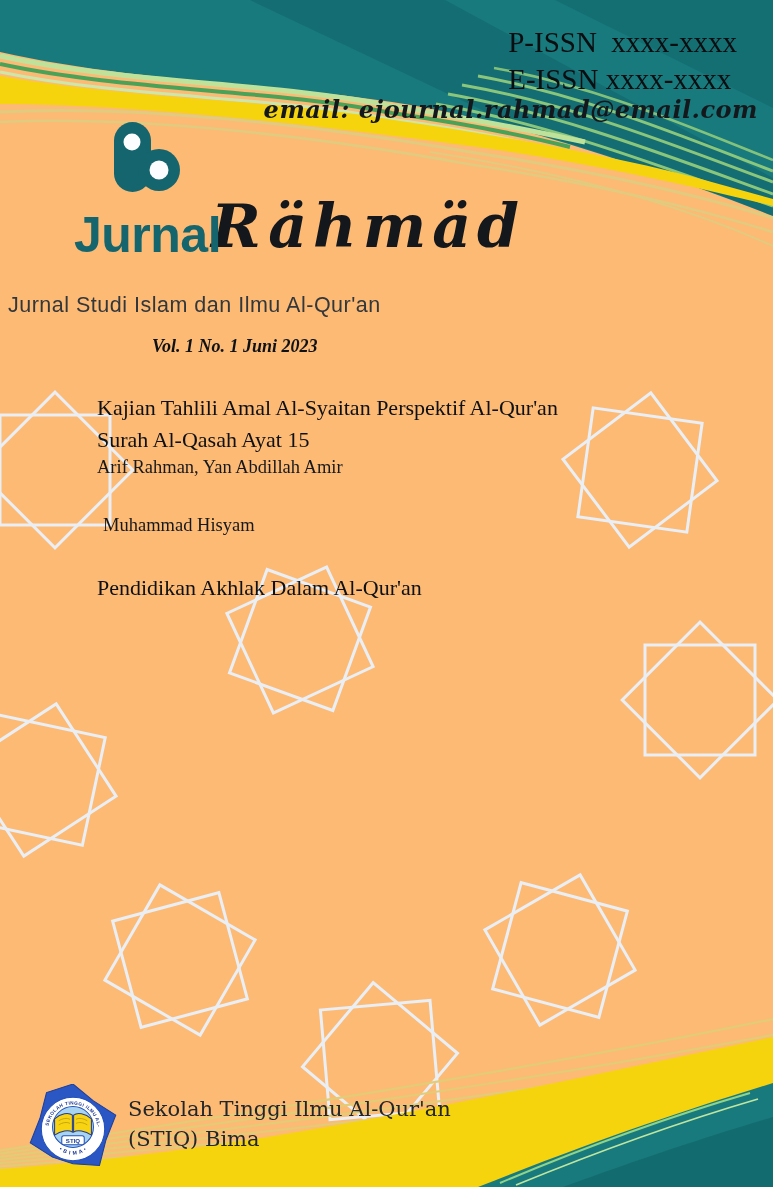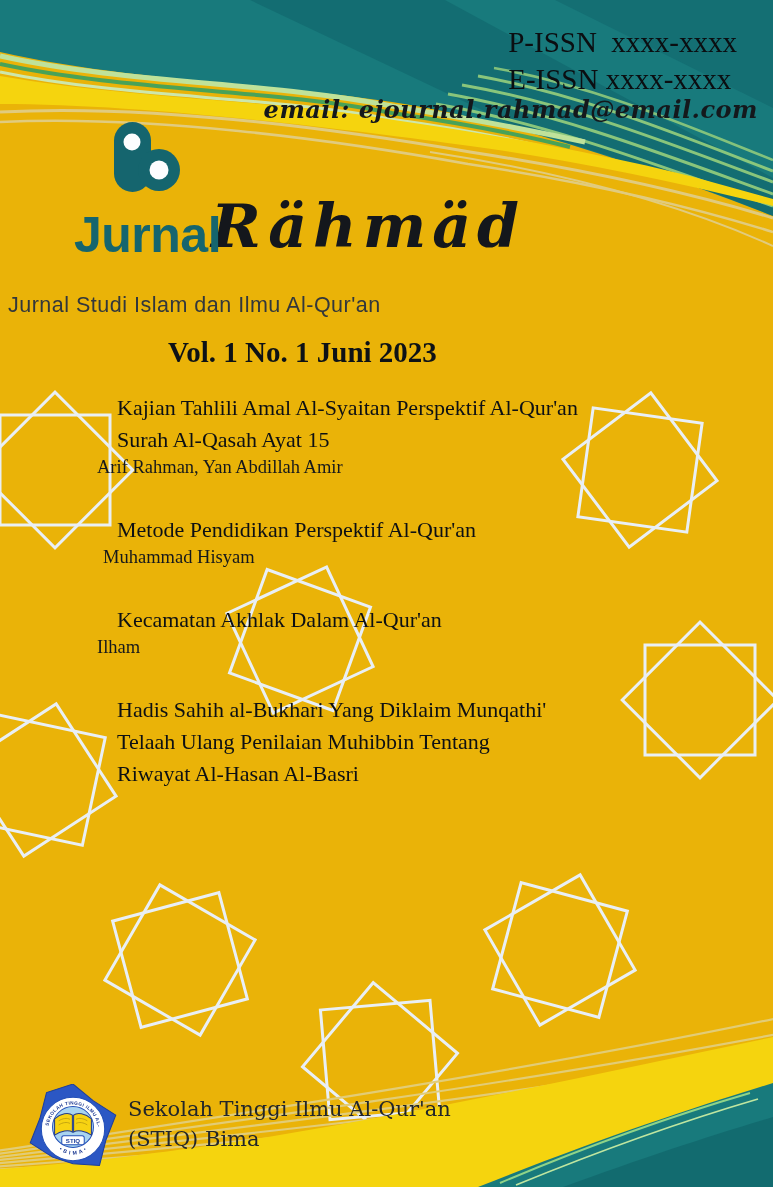--- a/index.html
+++ b/index.html
@@ -1,40 +1,40 @@
 <!DOCTYPE html>
 <html><head>
 <meta charset="utf-8">
 <style>
   html,body{margin:0;padding:0;background:#ffffff;}
-  .page{position:relative;width:773px;height:1187px;background:#eab308;overflow:hidden;
+  .page{position:relative;width:773px;height:1187px;background:#fdba74;overflow:hidden;
         font-family:"Liberation Serif", serif;color:#101418;}
   .layer{position:absolute;left:0;}
   
   .issn{position:absolute;top:24px;right:36px;z-index:3;text-align:left;}
   .issn div{font-size:29px;line-height:37px;color:#0b0e11;white-space:pre;}
   .email{position:absolute;top:95px;right:15px;z-index:3;
          font-family:"DejaVu Serif", serif;font-style:italic;font-weight:700;
          font-size:24px;color:#14181c;letter-spacing:.5px;}
   
   .brand{position:absolute;left:70px;top:118px;z-index:3;display:flex;align-items:center;flex-direction:column;}
   .brand-text{font-family:"Liberation Sans", sans-serif;font-weight:800;font-size:50px;
               line-height:78px;color:#15656e;letter-spacing:-.5px;margin-left:4px;}
   
   .jtitle{position:absolute;left:8px;top:196px;width:720px;z-index:2;text-align:center;
           font-family:"DejaVu Serif", serif;font-style:italic;font-weight:700;
           font-size:60px;line-height:1;color:#14171c;letter-spacing:6px;margin:0;}
   .jsub{position:absolute;left:8px;top:293px;width:720px;z-index:2;text-align:left;
         font-family:"Liberation Sans", sans-serif;font-size:21.5px;color:#32373c;letter-spacing:.5px;}
-  .jvol{position:absolute;left:168px;top:336px;z-index:2;
-        font-size:29px;font-weight:600;color:#0e1216;}
+  .jvol{position:absolute;left:152px;top:336px;z-index:2;
+        font-size:18px;font-weight:600;color:#0e1216;font-style:italic;}
   
   .articles{position:absolute;left:97px;top:392px;width:612px;z-index:2;}
   .article{margin-bottom:36px;}
-  .a-title{font-size:22px;line-height:32px;color:#0d1014;white-space:pre-line;margin-left:20px;}
+  .a-title{font-size:22px;line-height:32px;color:#0d1014;white-space:pre-line;}
   .a-auth{font-size:18.5px;line-height:22px;color:#15181c;}
   
   .emblem{position:absolute;left:28px;top:1084px;z-index:3;}
   .inst{position:absolute;left:128px;top:1094px;z-index:3;
         font-family:"DejaVu Serif", serif;font-size:21px;line-height:30px;
         color:#22262a;white-space:pre-line;}
   svg{display:block;}
 </style>
 </head>
 <body>
@@ -113,31 +113,26 @@
   <div class="jsub">Jurnal Studi Islam dan Ilmu Al-Qur'an</div>
   <div class="jvol">Vol. 1 No. 1 Juni 2023</div>
 
   <div class="articles">
     <div class="article">
       <div class="a-title">Kajian Tahlili Amal Al-Syaitan Perspektif Al-Qur'an
 Surah Al-Qasah Ayat 15</div>
       <div class="a-auth">Arif Rahman, Yan Abdillah Amir</div>
     </div>
     <div class="article">
-      <div class="a-title">Metode Pendidikan Perspektif Al-Qur'an</div>
       <div class="a-auth" style="padding-left:6px;">Muhammad Hisyam</div>
     </div>
     <div class="article">
-      <div class="a-title">Kecamatan Akhlak Dalam Al-Qur'an</div>
-      <div class="a-auth">Ilham</div>
+      <div class="a-title">Pendidikan Akhlak Dalam Al-Qur'an</div>
     </div>
     <div class="article">
-      <div class="a-title">Hadis Sahih al-Bukhari Yang Diklaim Munqathi'
-Telaah Ulang Penilaian Muhibbin Tentang
-Riwayat Al-Hasan Al-Basri</div>
     </div>
   </div>
 
   <svg class="emblem" width="90" height="90" viewBox="0 0 88 88">
     <polygon points="44,0 64,16.5 85.8,30.4 76.3,54.5 69.9,79.6 44,78 24,71.5 2.2,57.6 11.7,33.5 18.1,8.4" fill="#2b57c4" stroke="#1c3e9c" stroke-width="1"></polygon>
     <circle cx="44" cy="44" r="31" fill="#ffffff" stroke="#2450b8" stroke-width="1"></circle>
     <defs>
       <path id="arc-top" d="M 20 44 A 24 24 0 0 1 68 44"></path>
       <path id="arc-bottom" d="M 23 48 A 21 21 0 0 0 65 48"></path>
     </defs>

